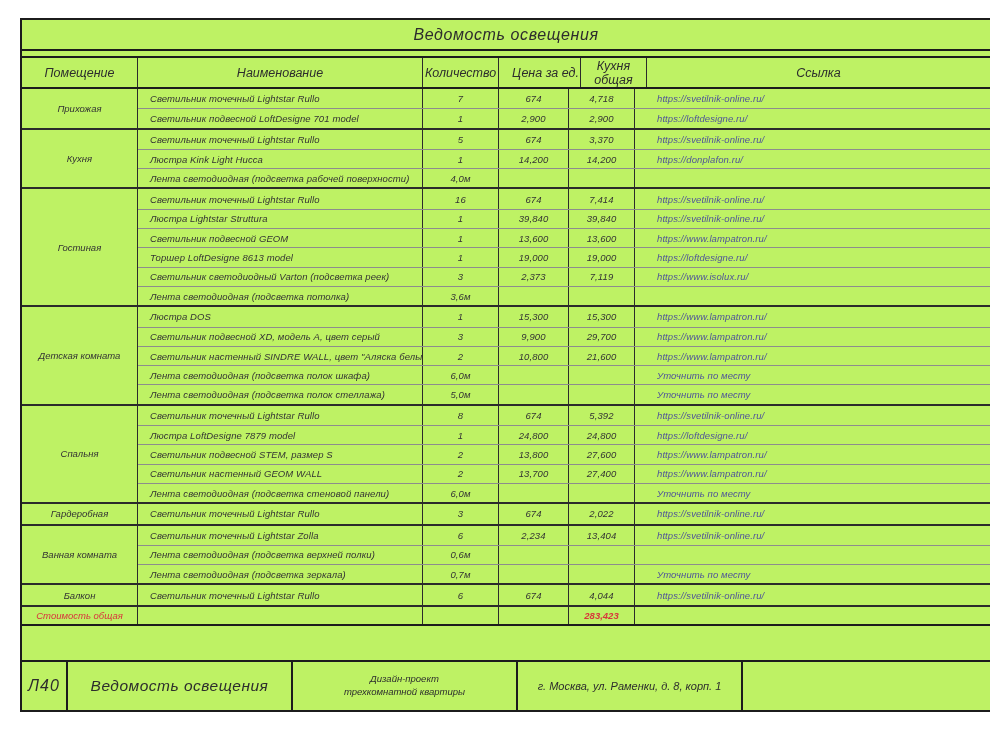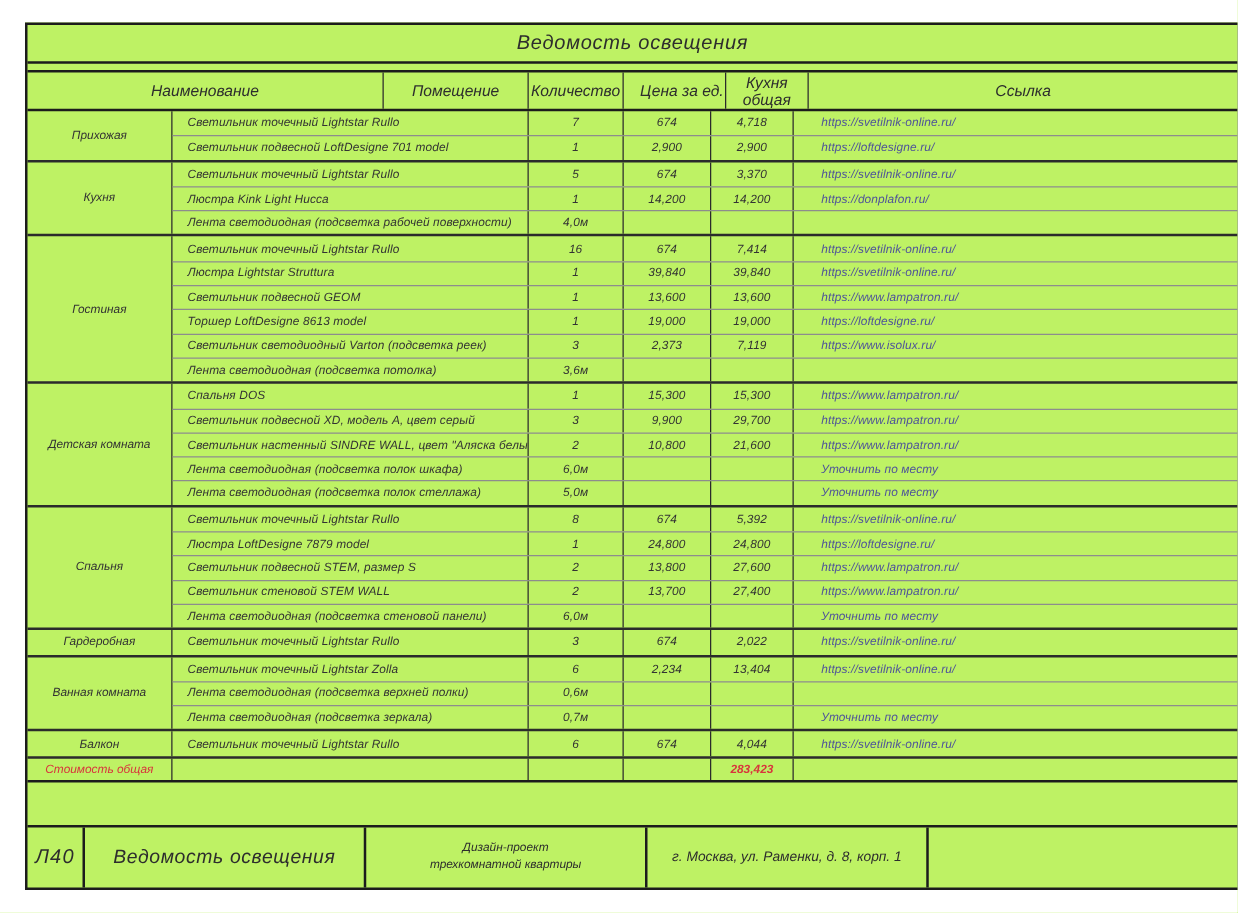--- a/index.html
+++ b/index.html
@@ -85,22 +85,22 @@
 
 <div class="sheet">
 
   <div class="title-row">
     <span>Ведомость освещения</span>
   </div>
 
   <div class="head-gap"></div>
 
   <div class="col-headers">
+    <div class="hcell w-room">Помещение</div>
     <div class="hcell w-name">Наименование</div>
-    <div class="hcell w-room">Помещение</div>
     <div class="hcell w-qty">Количество</div>
     <div class="hcell w-unit">Цена за ед.</div>
     <div class="hcell w-total">Кухня общая</div>
     <div class="hcell w-link">Ссылка</div>
   </div>
 
   <div class="table-wrap">
     <div class="sections" id="sections">
   <div class="section">
     <div class="room-cell">Прихожая</div>
@@ -220,21 +220,21 @@
     <div class="cell c-total"></div>
     <div class="cell c-link"></div>
   </div>
 </div>
   </div>
 
   <div class="section">
     <div class="room-cell">Детская комната</div>
     <div class="rows">
   <div class="item-row">
-    <div class="cell c-name">Спальня DOS</div>
+    <div class="cell c-name">Люстра DOS</div>
     <div class="cell c-qty">1</div>
     <div class="cell c-unit">15,300</div>
     <div class="cell c-total">15,300</div>
     <div class="cell c-link">
                 <a class="blue" href="#">https://www.lampatron.ru/</a>
               </div>
   </div>
 
   <div class="item-row">
     <div class="cell c-name">Светильник подвесной XD, модель A, цвет серый</div>
@@ -305,21 +305,21 @@
     <div class="cell c-name">Светильник подвесной STEM, размер S</div>
     <div class="cell c-qty">2</div>
     <div class="cell c-unit">13,800</div>
     <div class="cell c-total">27,600</div>
     <div class="cell c-link">
                 <a class="blue" href="#">https://www.lampatron.ru/</a>
               </div>
   </div>
 
   <div class="item-row">
-    <div class="cell c-name">Светильник стеновой STEM WALL</div>
+    <div class="cell c-name">Светильник настенный GEOM WALL</div>
     <div class="cell c-qty">2</div>
     <div class="cell c-unit">13,700</div>
     <div class="cell c-total">27,400</div>
     <div class="cell c-link">
                 <a class="blue" href="#">https://www.lampatron.ru/</a>
               </div>
   </div>
 
   <div class="item-row">
     <div class="cell c-name">Лента светодиодная (подсветка стеновой панели)</div>

